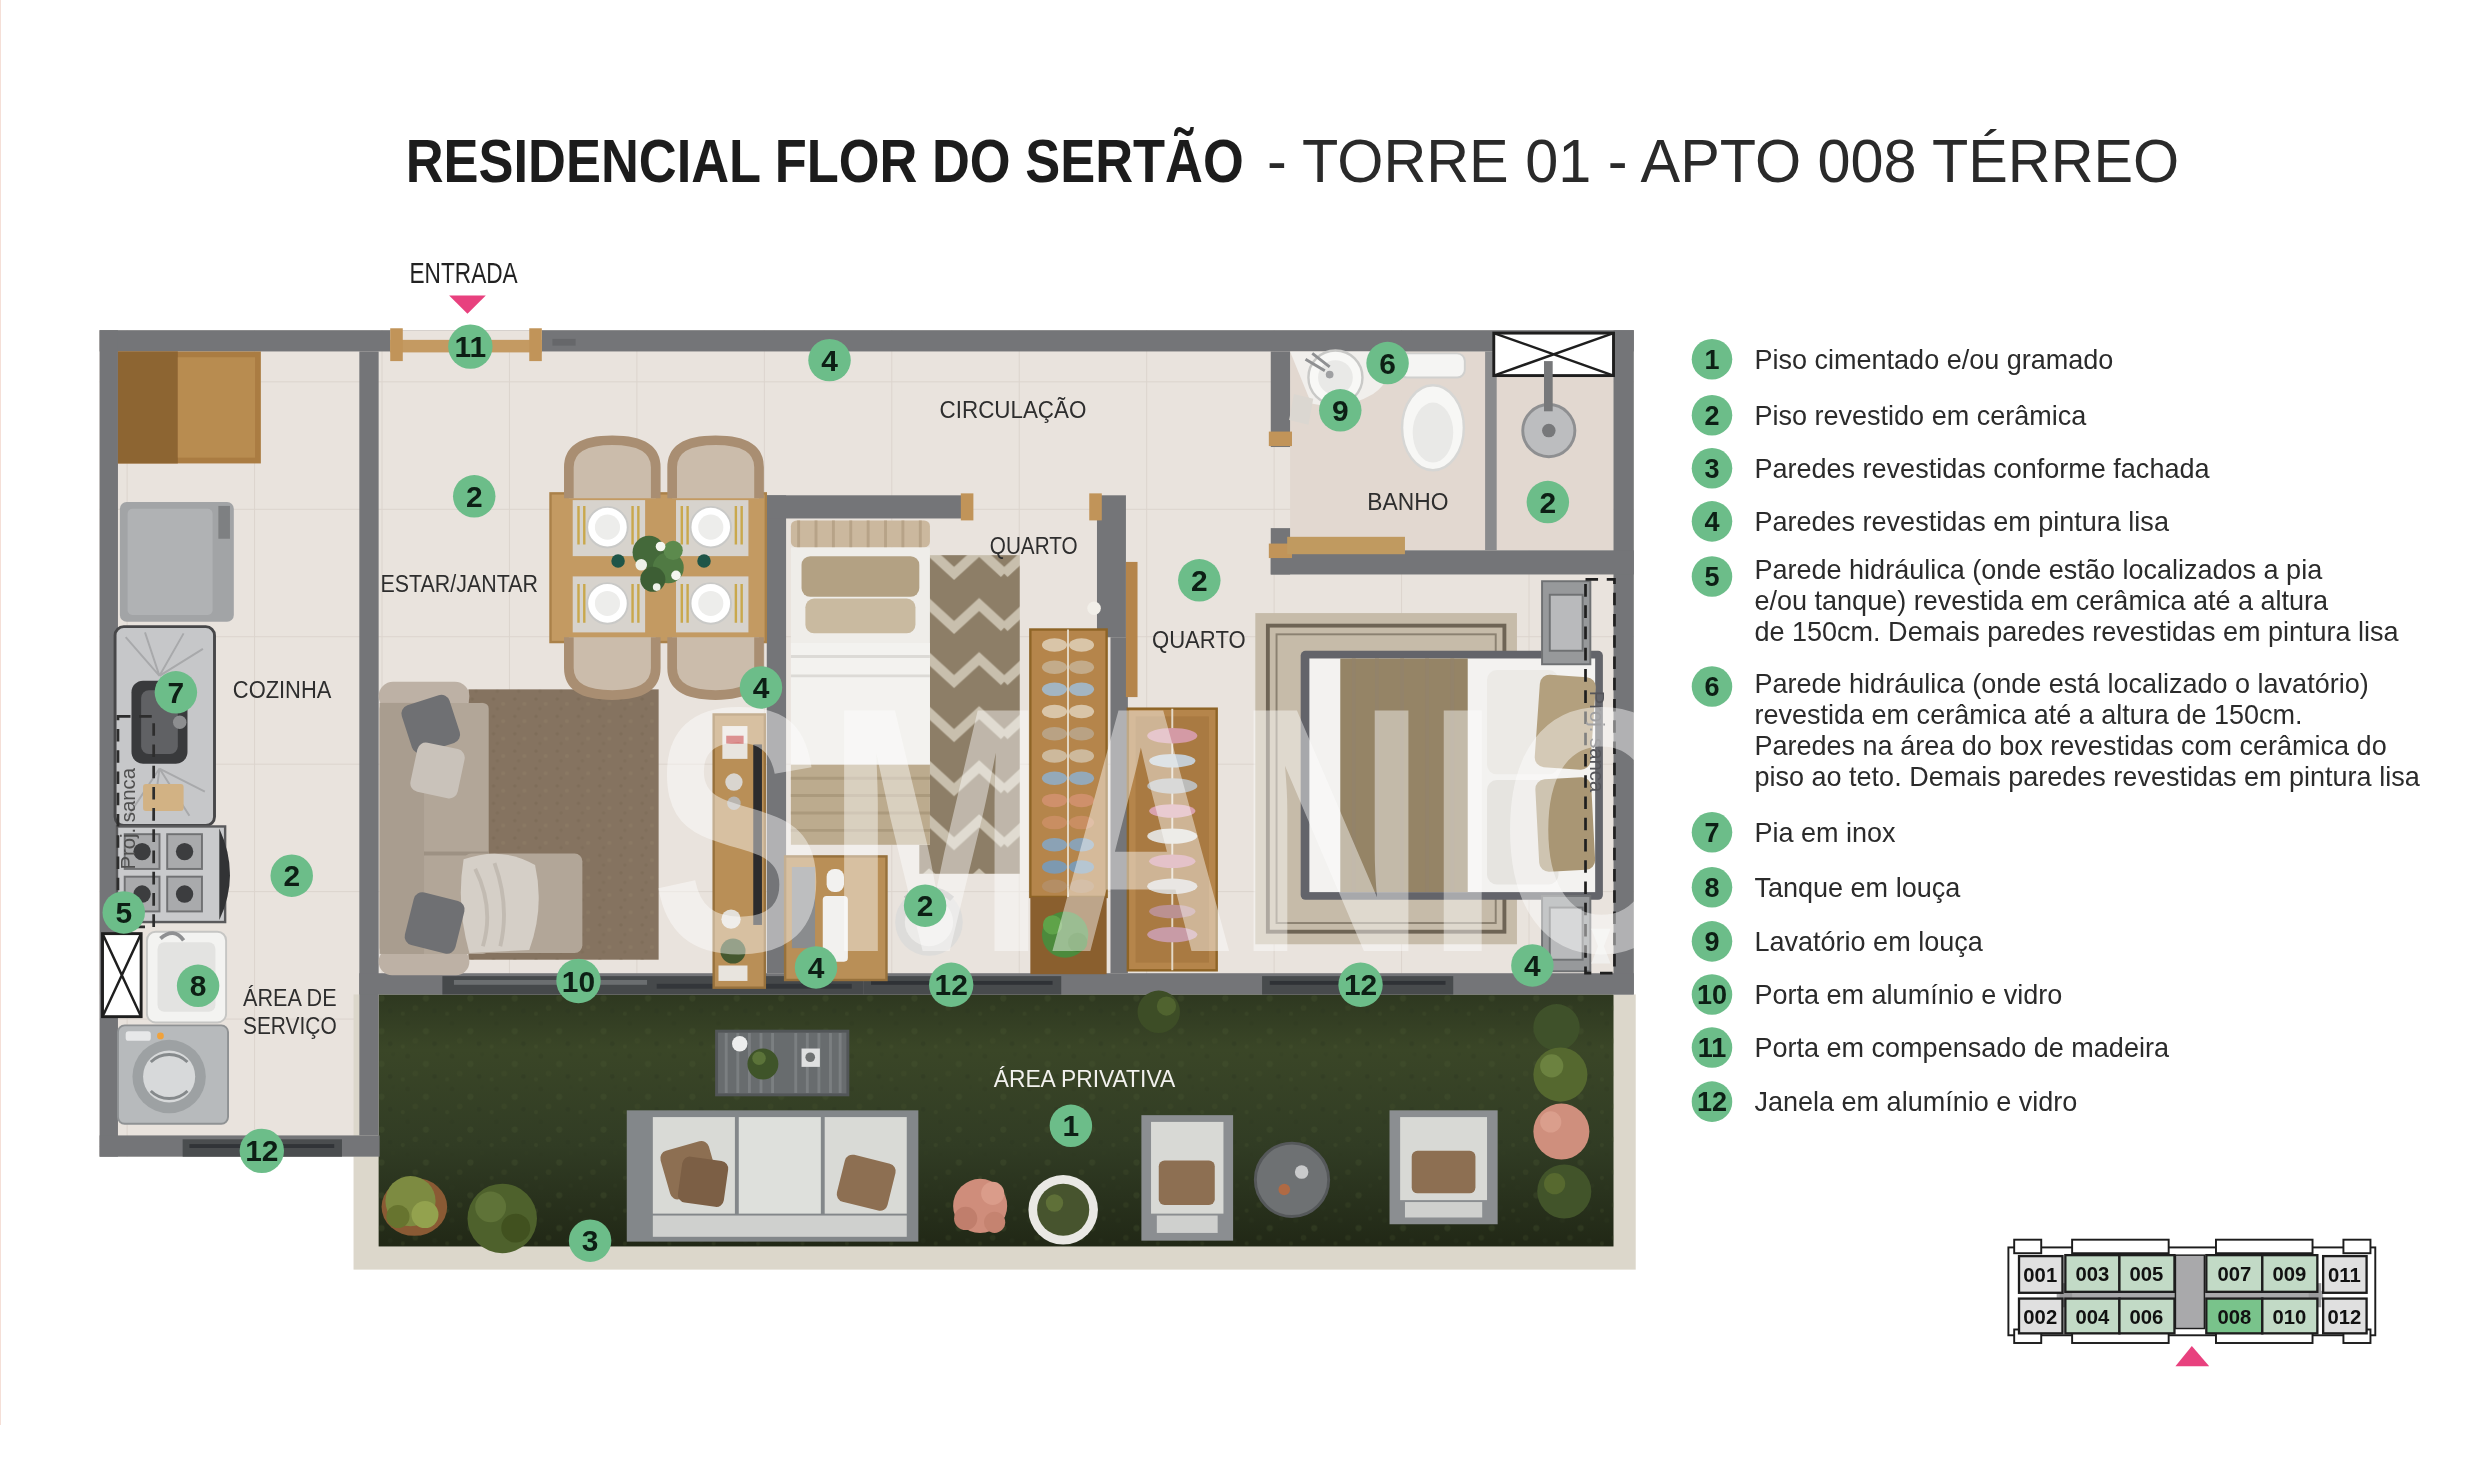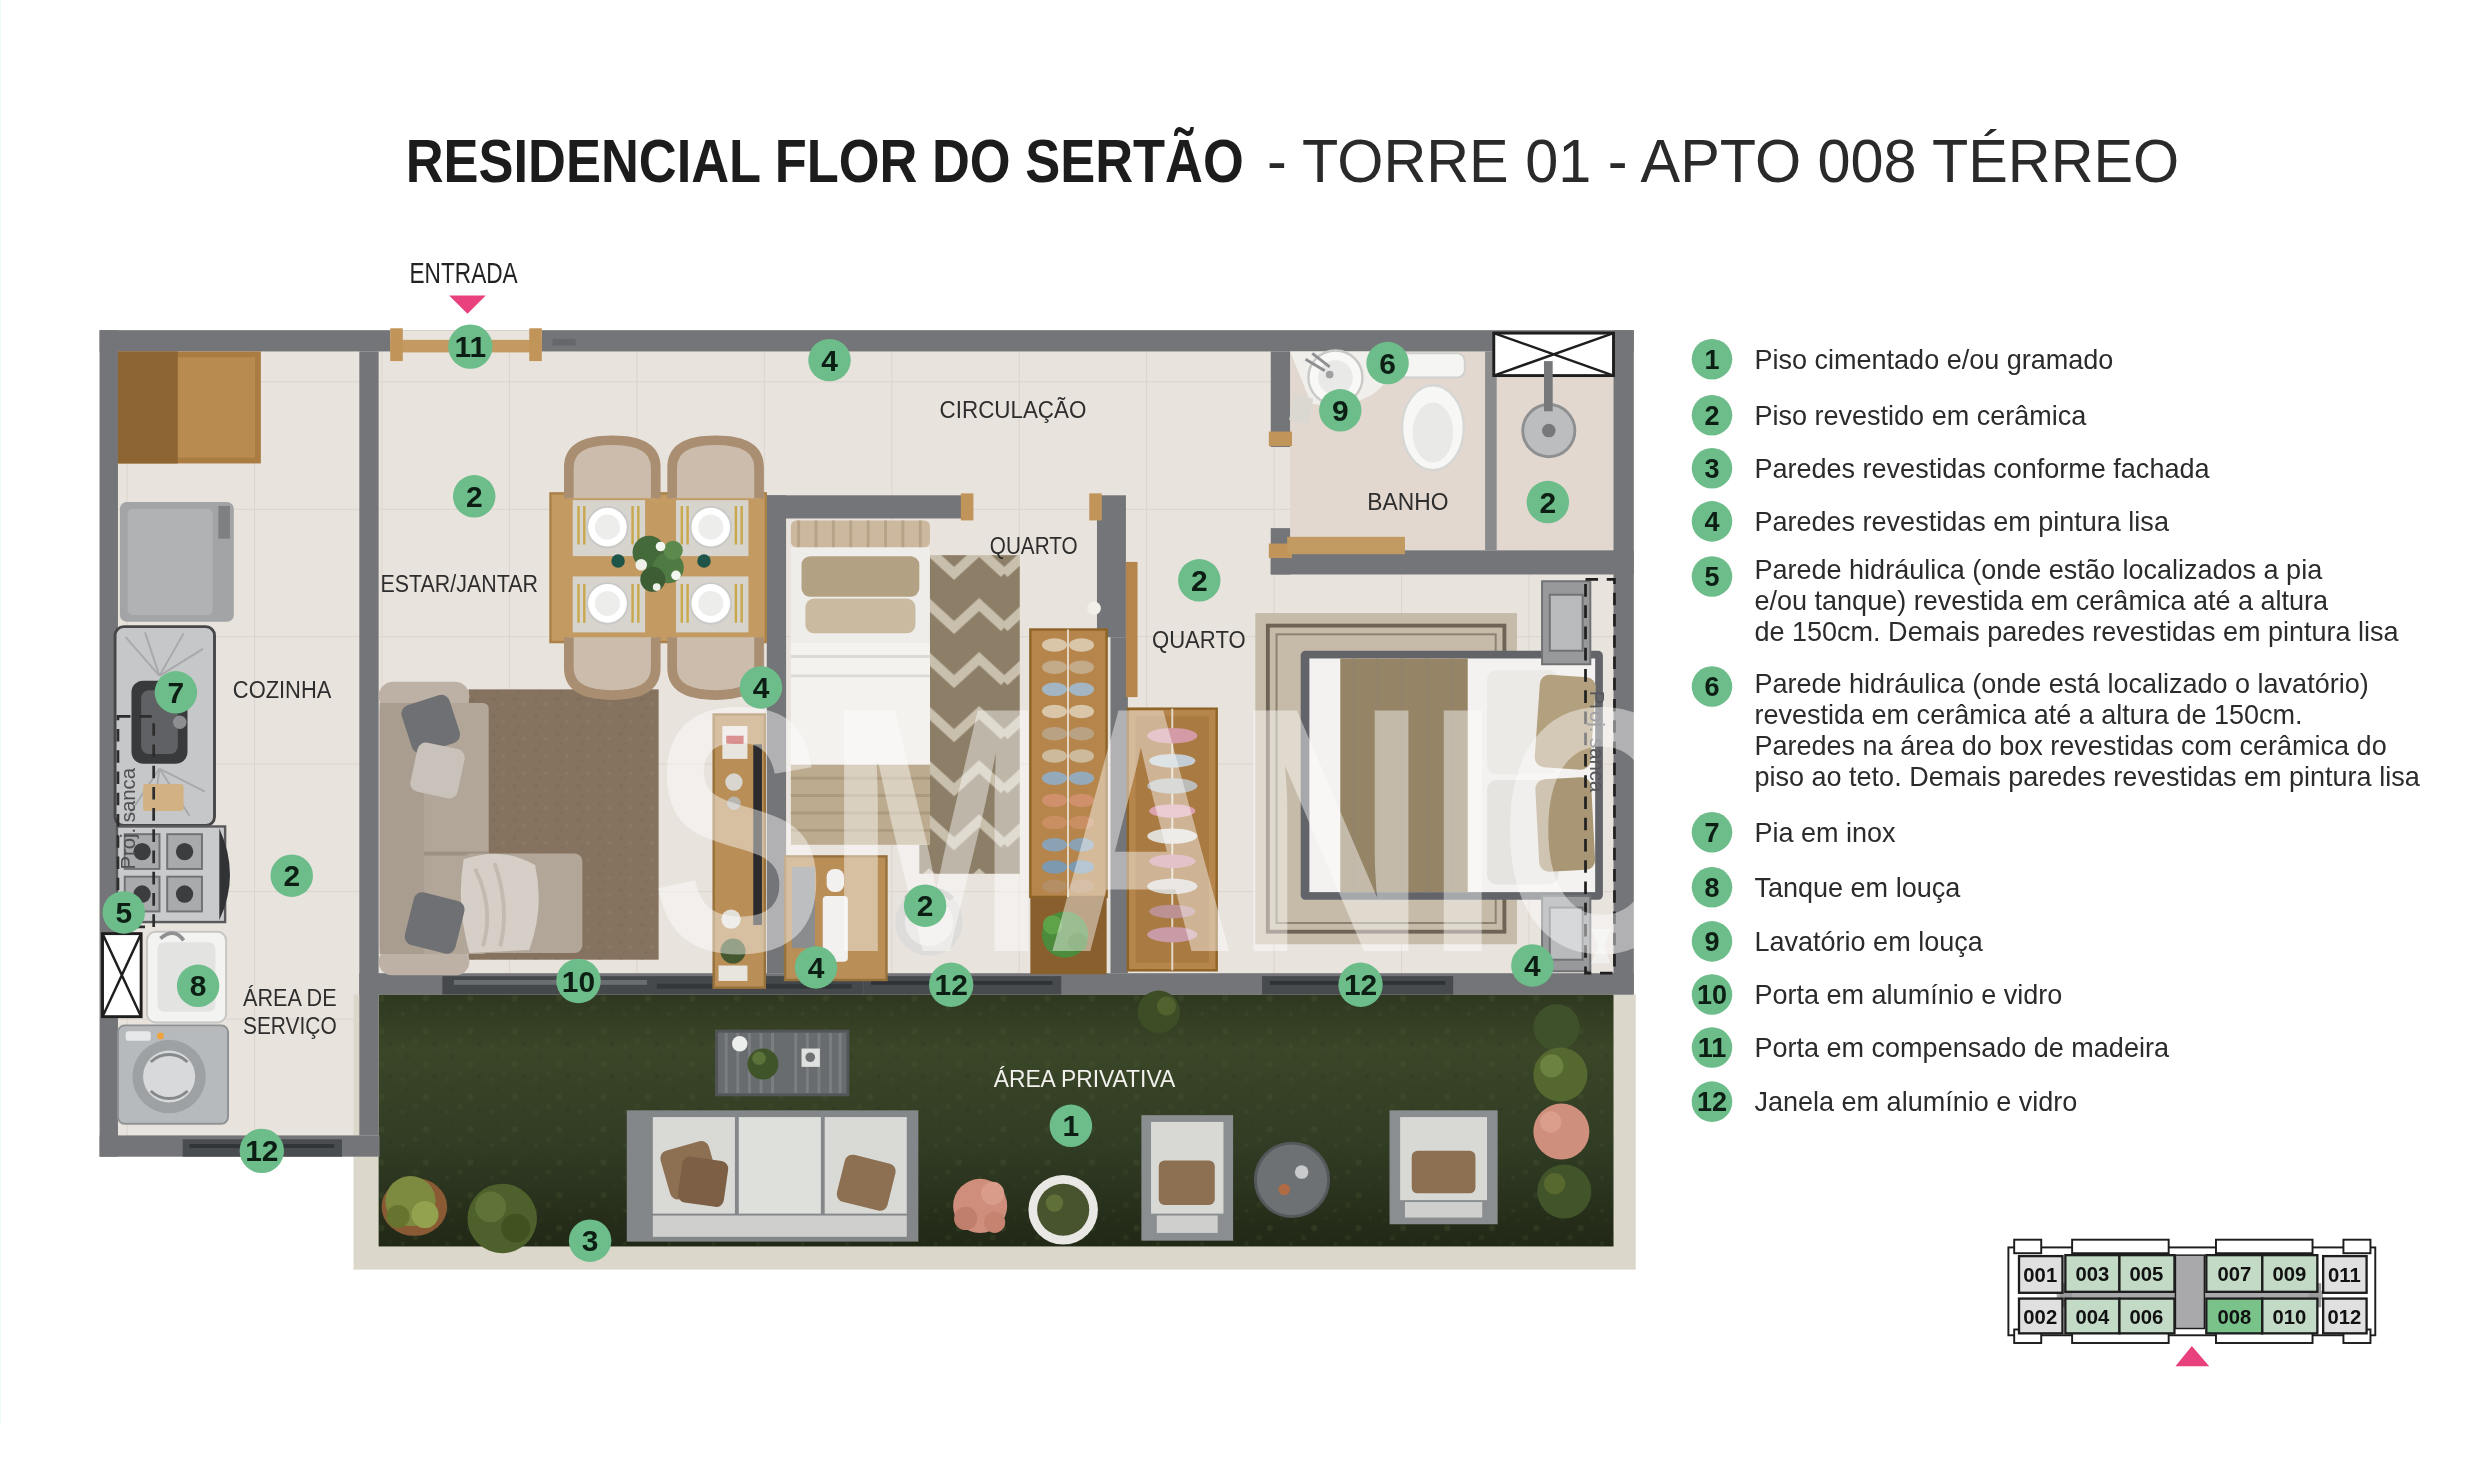--- a/index.html
+++ b/index.html
@@ -1,16 +1,16 @@
 <!DOCTYPE html>
 <html><head>
 <meta charset="utf-8">
 <style>
   html,body{margin:0;padding:0;background:#ffffff;}
-  .page{position:relative;width:2472px;height:1425px;background:#86efac;overflow:hidden;
+  .page{position:relative;width:2472px;height:1425px;background:#c2410c;overflow:hidden;
         font-family:"Liberation Sans", sans-serif;}
   svg text{font-family:"Liberation Sans", sans-serif;}
 </style>
 </head>
 <body>
 <div class="page">
 <svg width="2472" height="1483" viewBox="0 0 2560 1536">
 <defs>
   <linearGradient id="grassv" x1="0" y1="0" x2="0" y2="1">
     <stop offset="0" stop-color="#2e3820"></stop>

